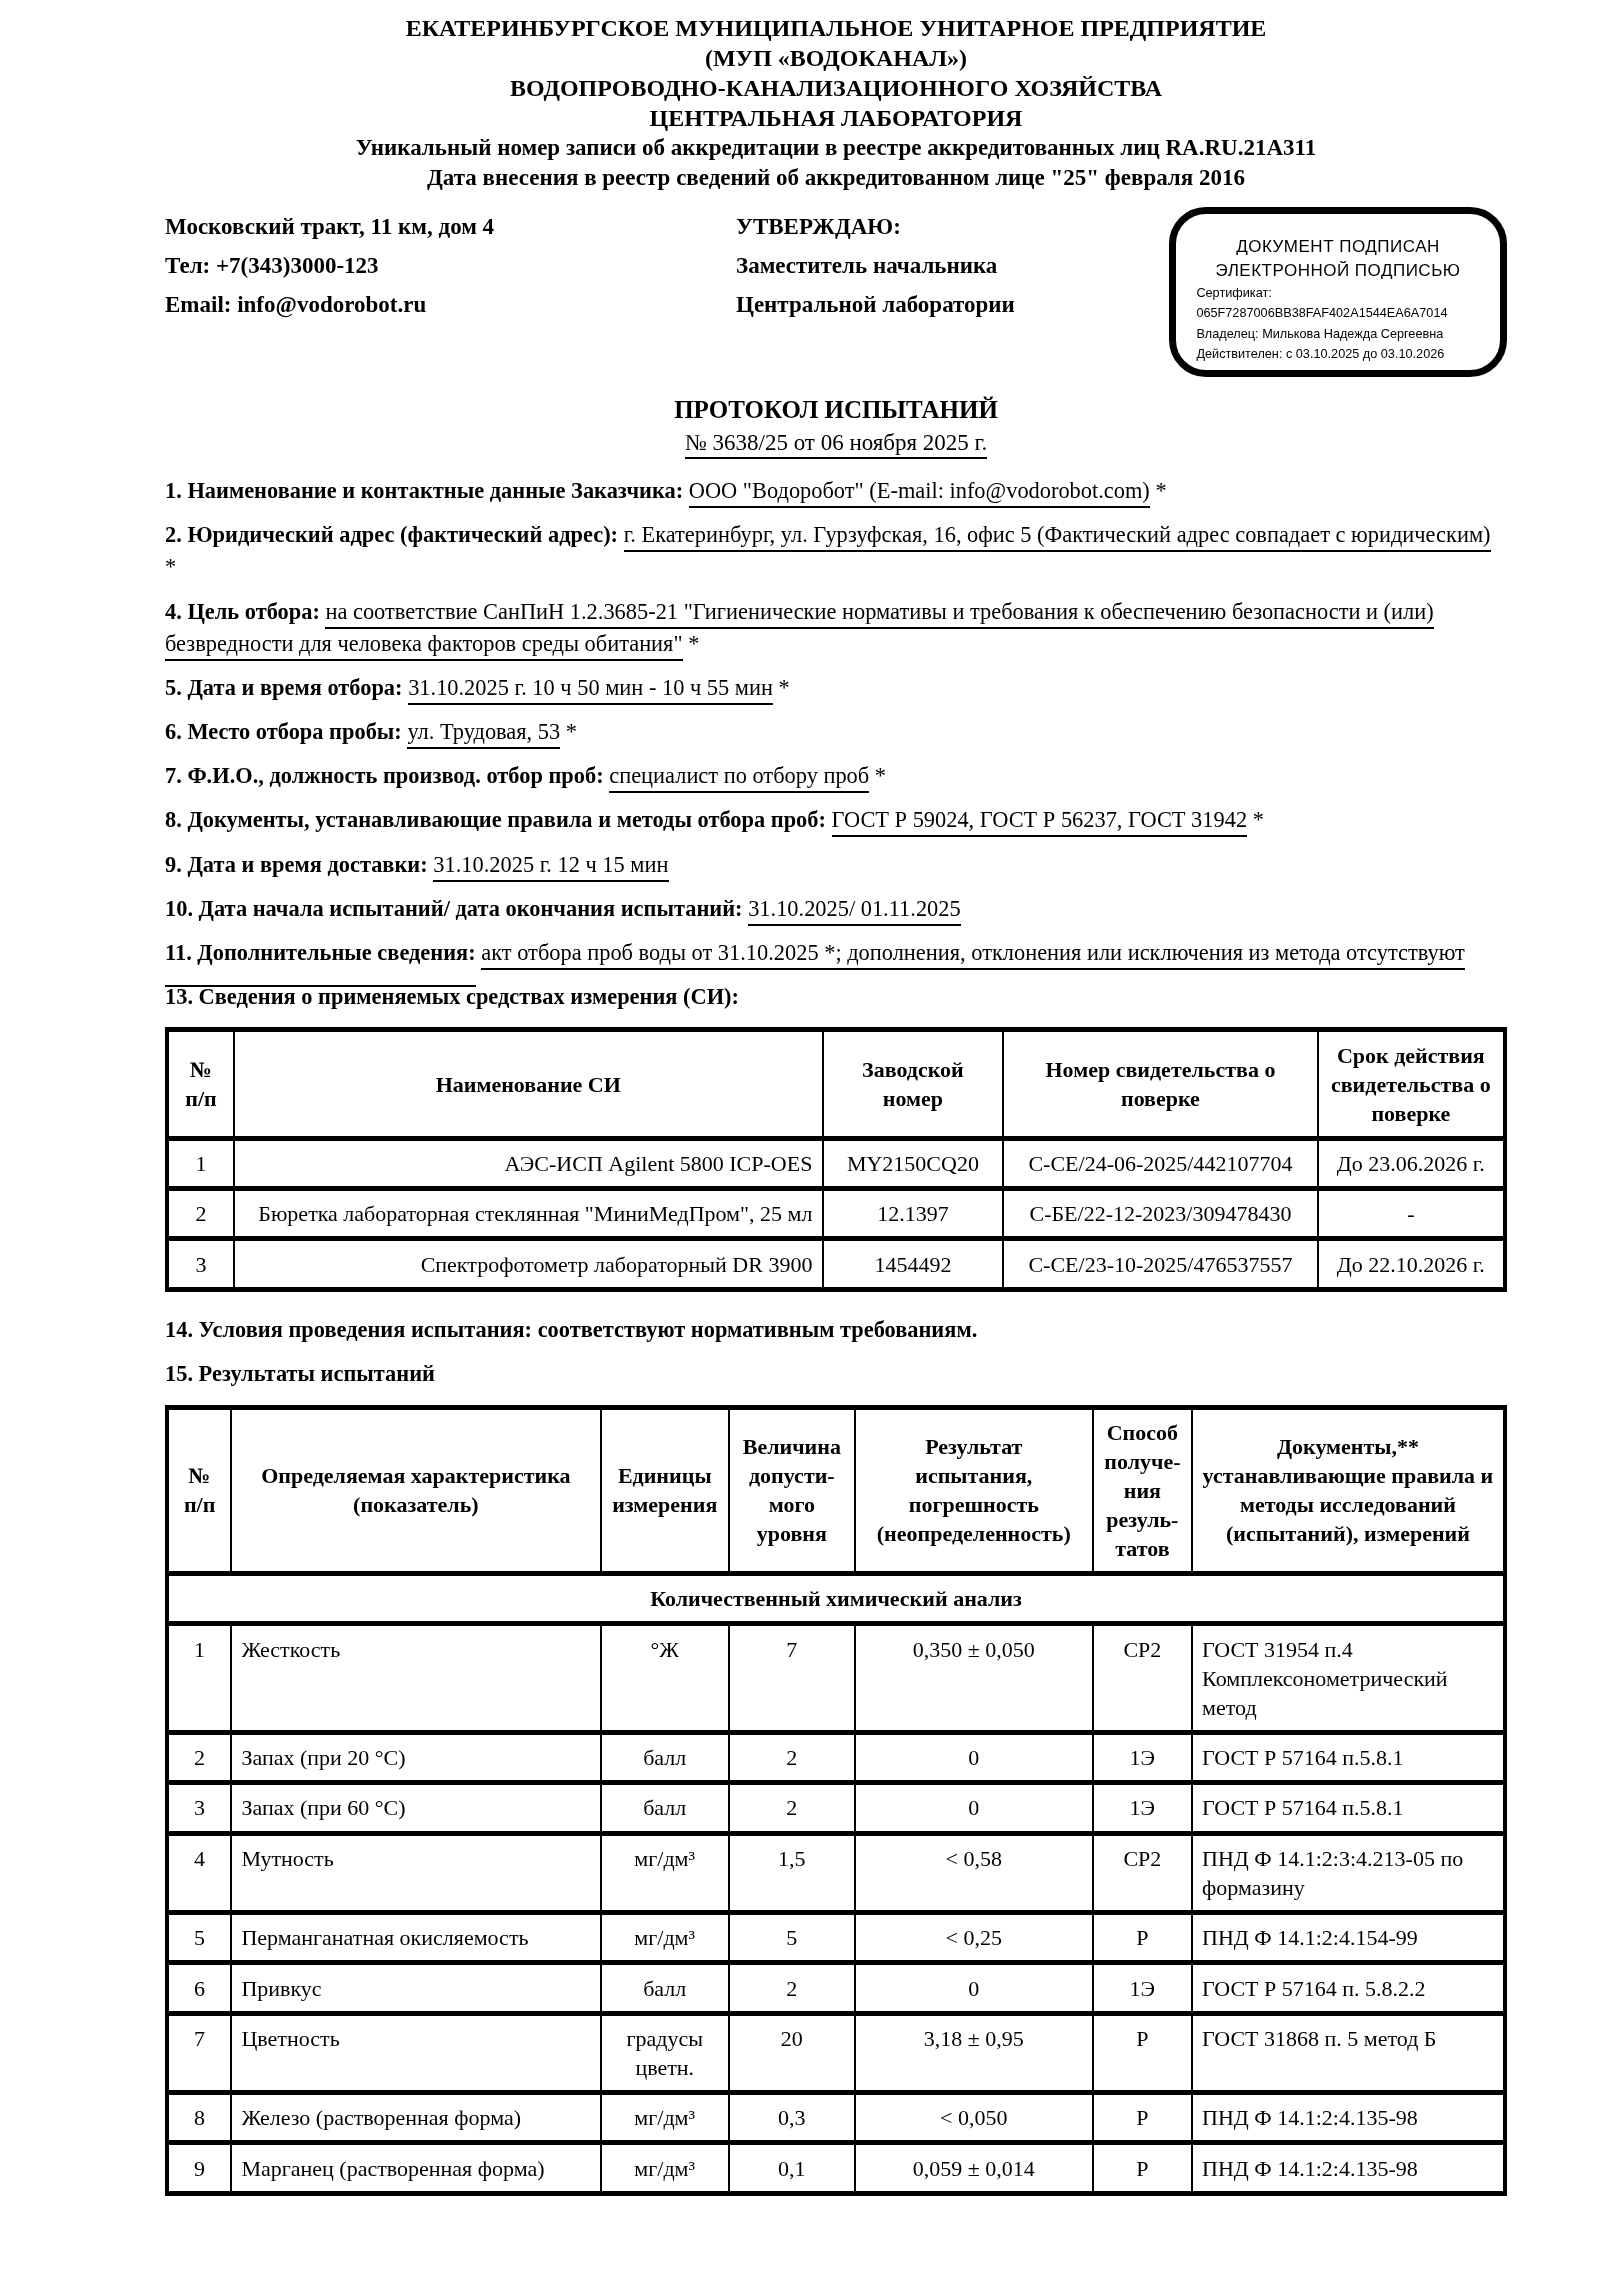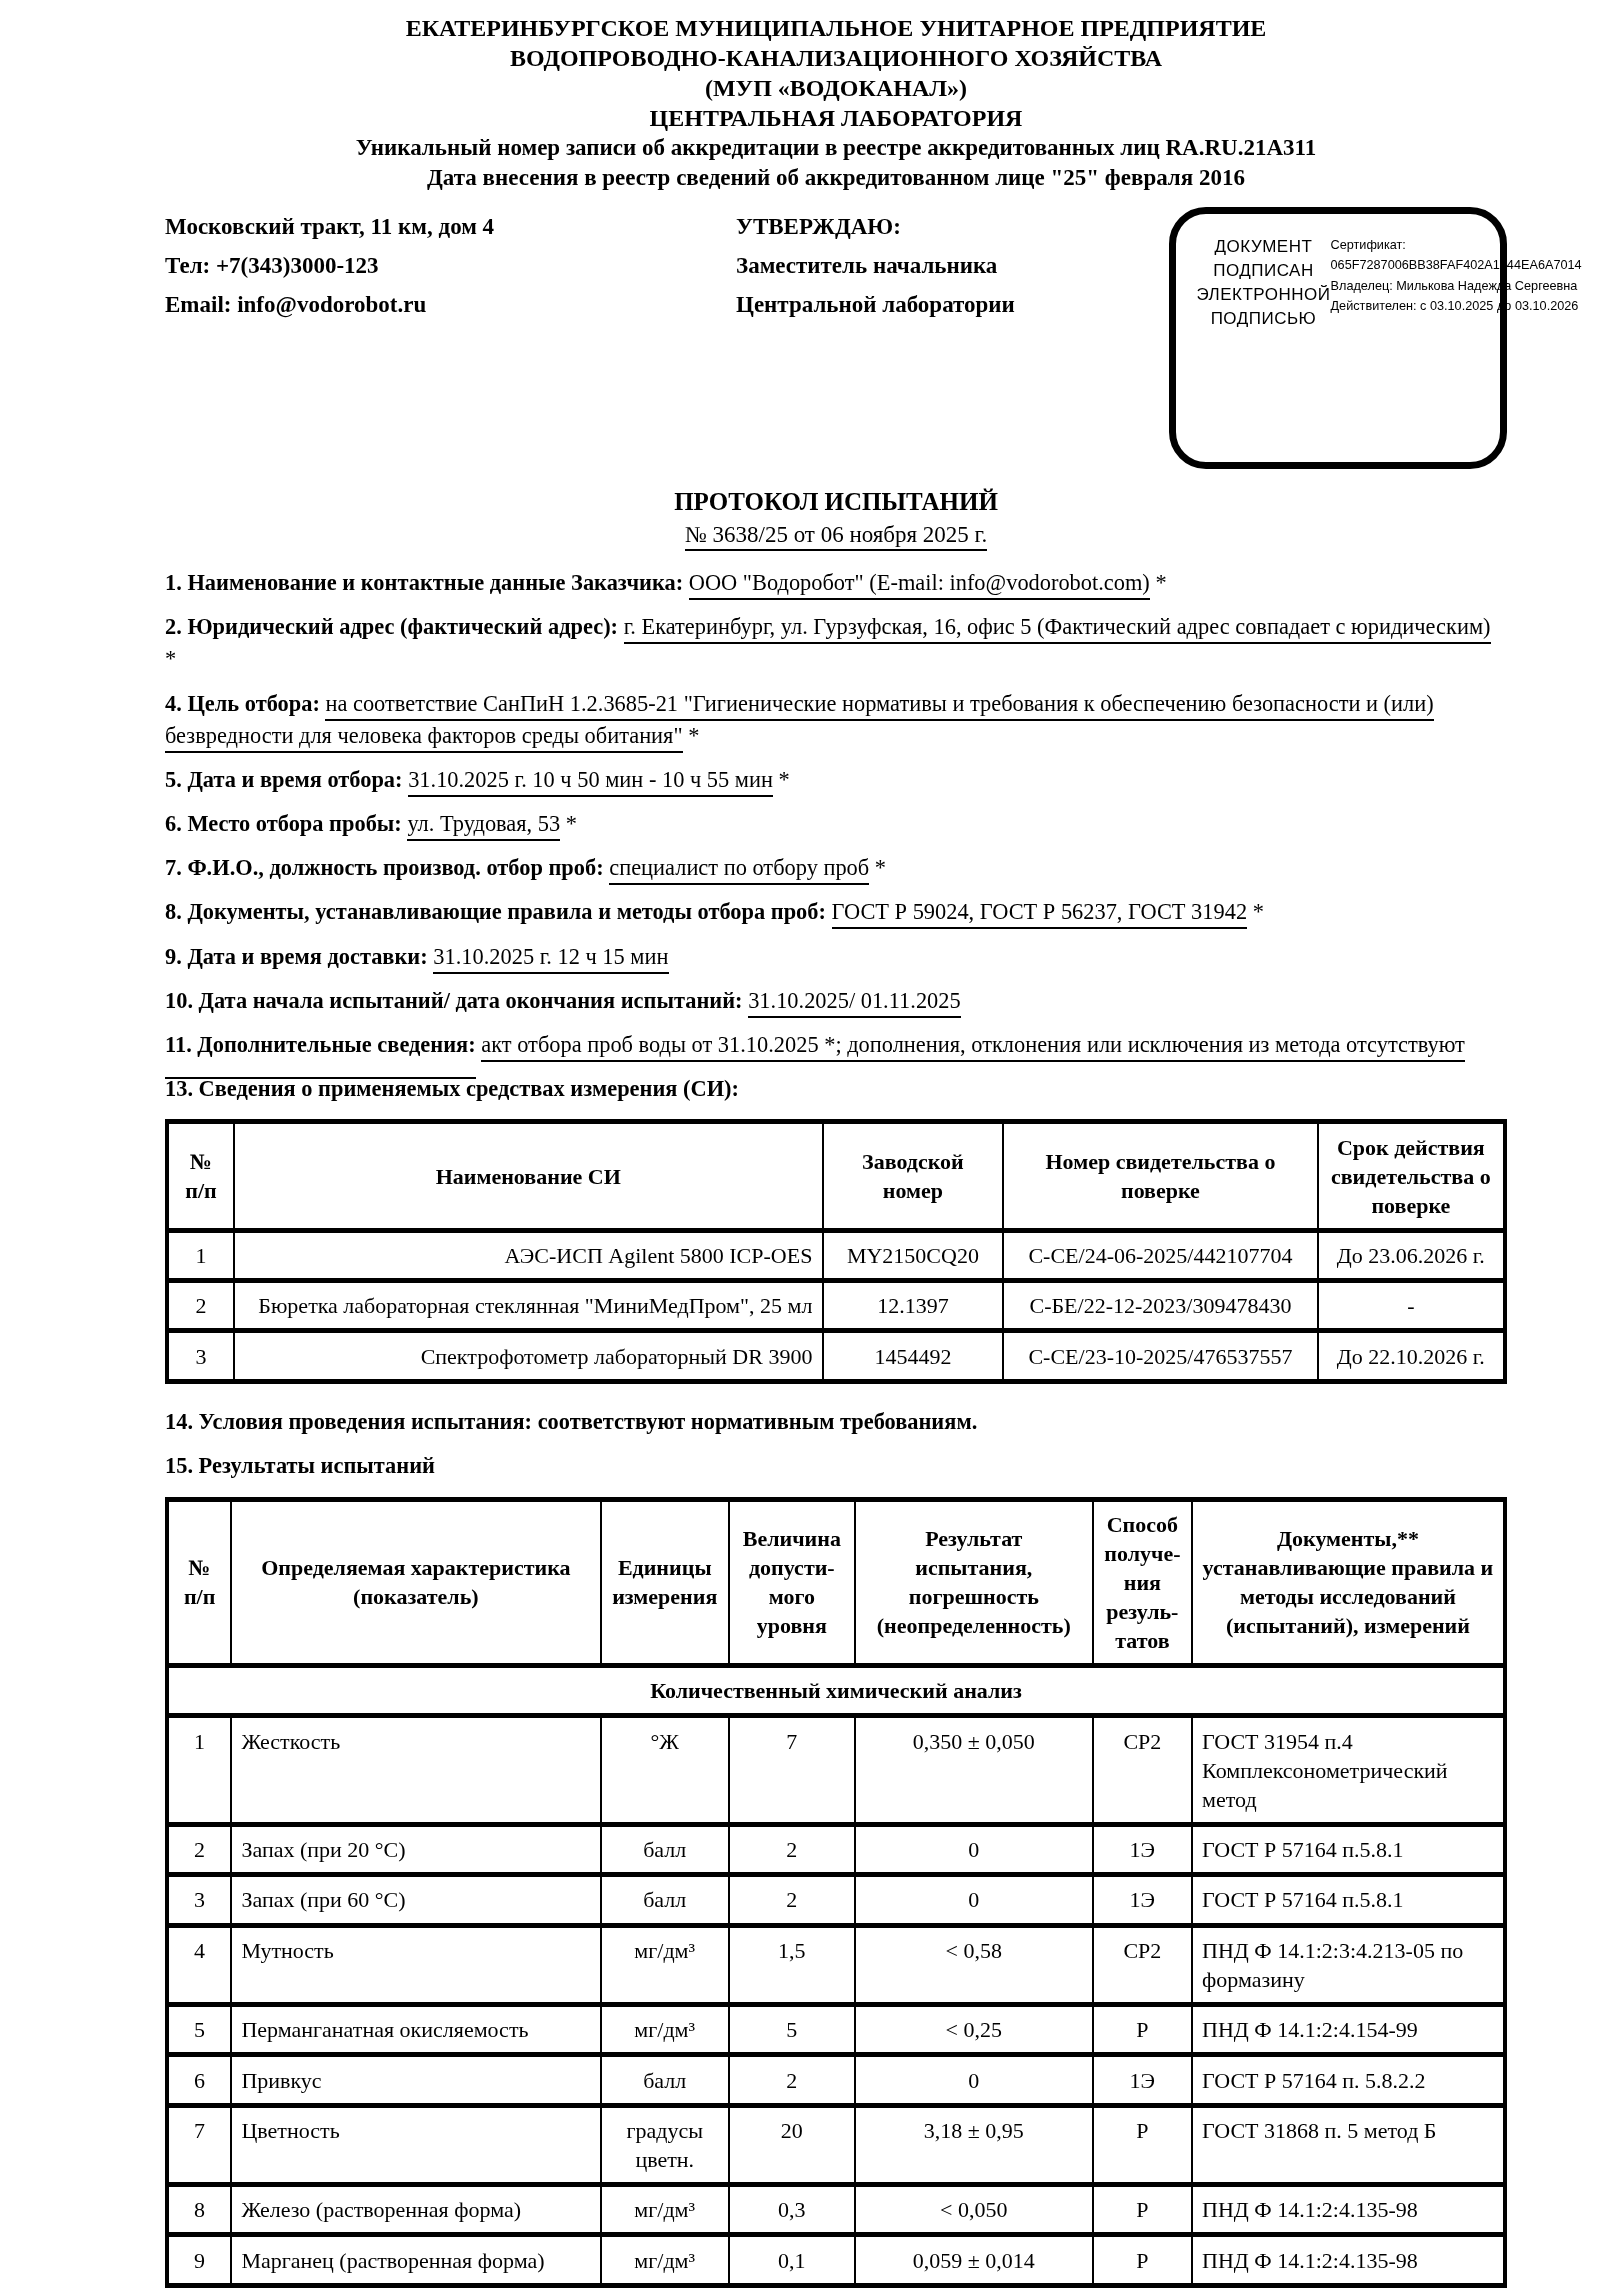--- a/index.html
+++ b/index.html
@@ -8,22 +8,22 @@
 
   
   .org-header{text-align:center;font-weight:bold;}
   .org-line{font-size:24px;line-height:30px;}
   .org-line.small{font-size:23px;}
 
   
   .top-row{display:flex;align-items:flex-start;margin-top:13.3px;}
   .contact-block{width:571px;font-weight:bold;font-size:23px;line-height:39px;}
   .approve-block{width:388px;font-weight:bold;font-size:23px;line-height:39px;}
-  .stamp{margin-left:auto;width:338px;height:262px;border:7.6px solid #000;border-radius:37px;
-         box-sizing:border-box;padding:21.4px 20.4px 15.3px 20.4px;display:flex;flex-direction:row;
+  .stamp{margin-left:auto;width:338px;height:170px;border:7.6px solid #000;border-radius:37px;
+         box-sizing:border-box;padding:21.4px 20.4px 15.3px 20.4px;display:flex;flex-direction:column;
          justify-content:space-between;font-family:"Liberation Sans","DejaVu Sans",sans-serif;}
   .stamp-title{text-align:center;font-size:17px;line-height:24px;letter-spacing:0.5px;}
   .stamp-info{font-size:12.7px;line-height:20.4px;}
 
   
   .title-block{text-align:center;margin-top:17.3px;}
   .protocol-title{font-weight:bold;font-size:25px;line-height:32px;}
   .protocol-number{font-size:23px;line-height:34px;}
   .u{border-bottom:2.5px solid #000;padding-bottom:2.5px;}
 
@@ -59,22 +59,22 @@
   #res-table td:nth-child(5),#res-table td:nth-child(6){text-align:center;}
   #res-table td:nth-child(7){text-align:left;}
 </style>
 </head>
 <body>
 
 <div class="page">
 
   <div class="org-header">
     <div class="org-line">ЕКАТЕРИНБУРГСКОЕ МУНИЦИПАЛЬНОЕ УНИТАРНОЕ ПРЕДПРИЯТИЕ</div>
+    <div class="org-line">(МУП «ВОДОКАНАЛ»)</div>
     <div class="org-line">ВОДОПРОВОДНО-КАНАЛИЗАЦИОННОГО ХОЗЯЙСТВА</div>
-    <div class="org-line">(МУП «ВОДОКАНАЛ»)</div>
     <div class="org-line">ЦЕНТРАЛЬНАЯ ЛАБОРАТОРИЯ</div>
     <div class="org-line small">Уникальный номер записи об аккредитации в реестре аккредитованных лиц RA.RU.21A311</div>
     <div class="org-line small">Дата внесения в реестр сведений об аккредитованном лице  "25" февраля 2016</div>
   </div>
 
   <div class="top-row">
     <div class="contact-block">
       <div>Московский тракт, 11 км, дом 4</div>
       <div>Тел: +7(343)3000-123</div>
       <div>Email: info@vodorobot.ru</div>

